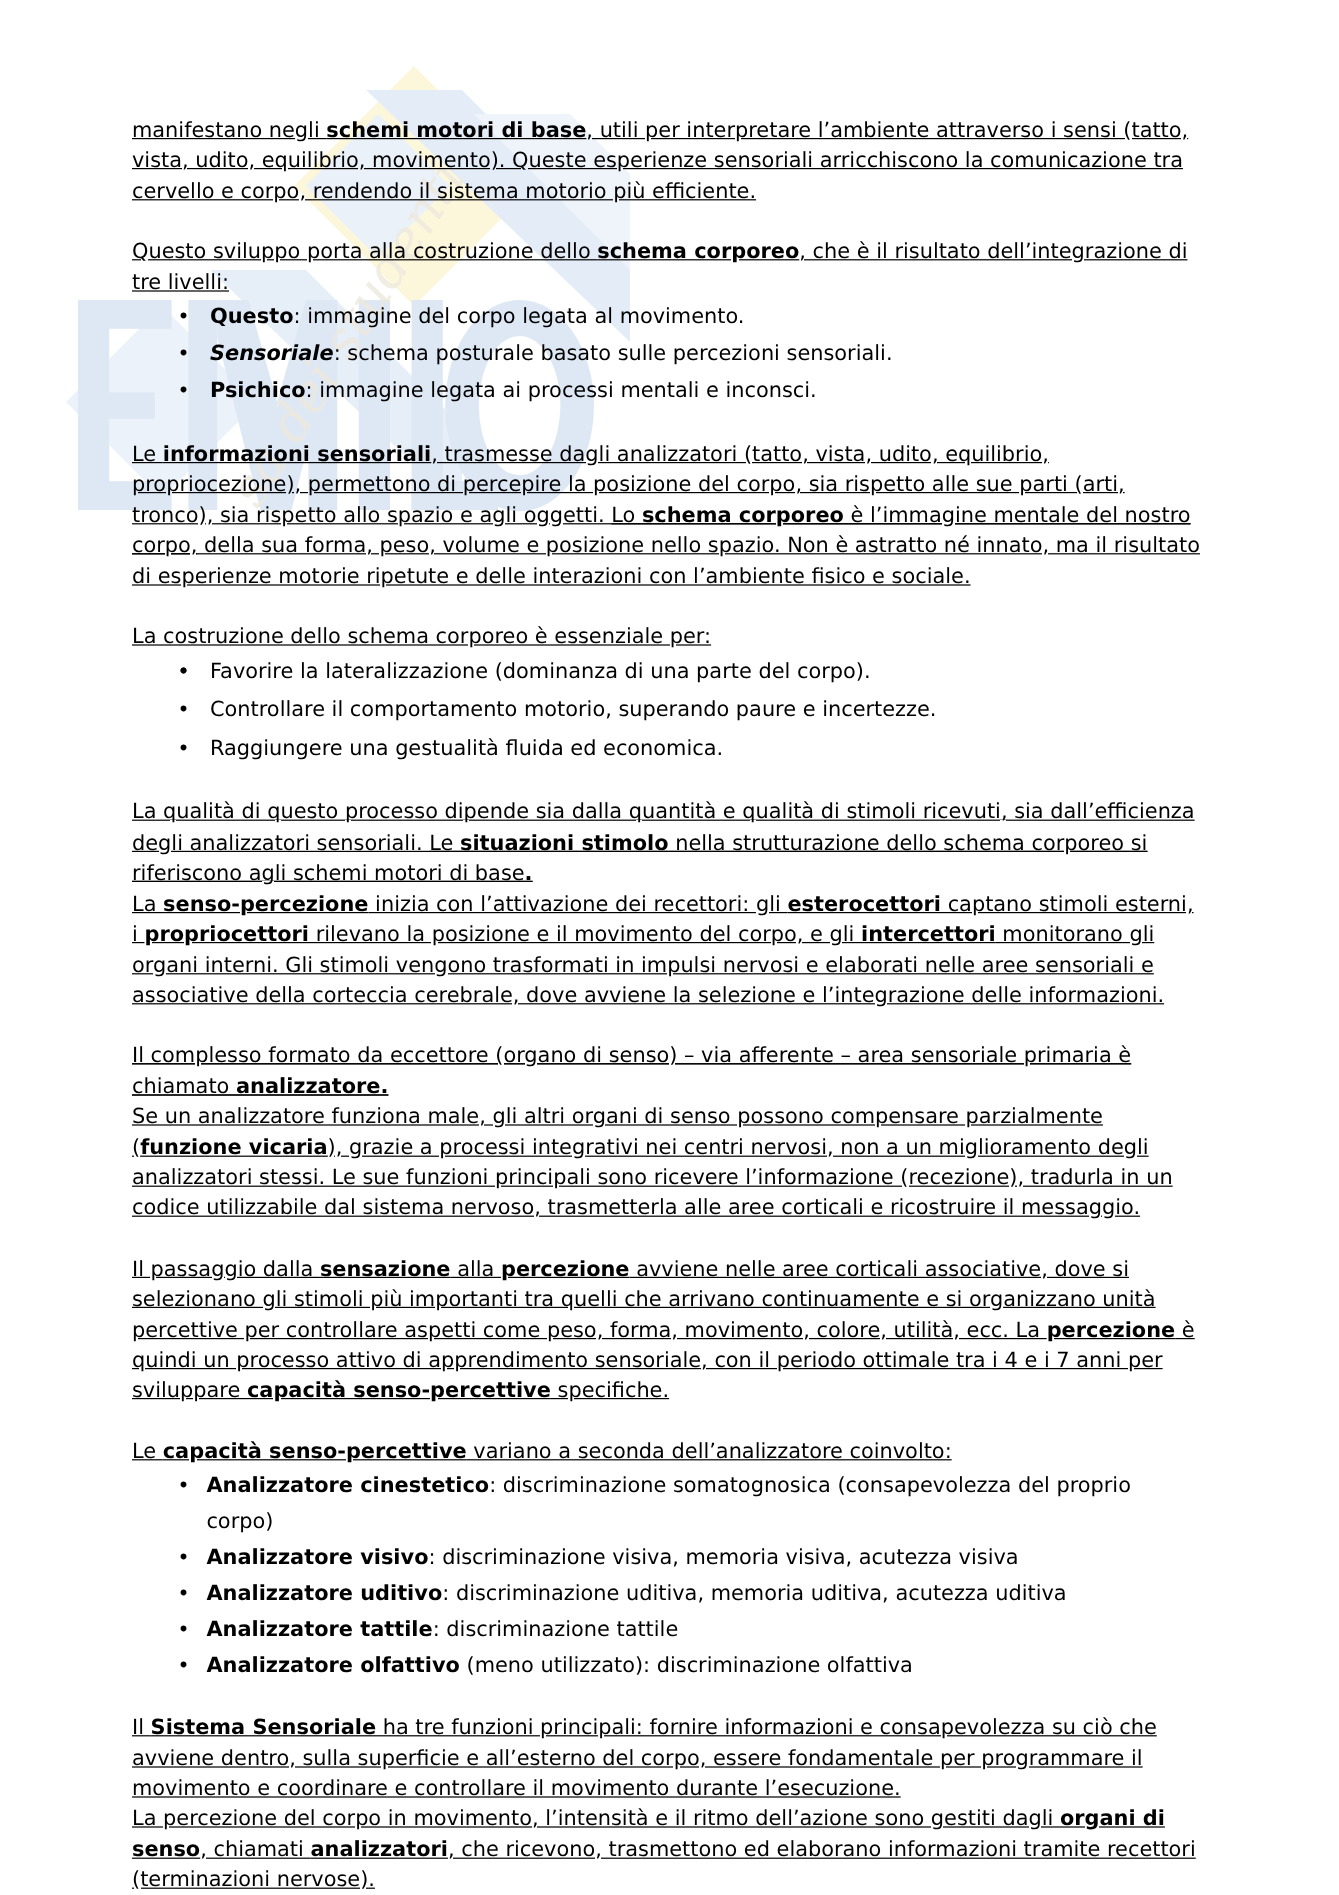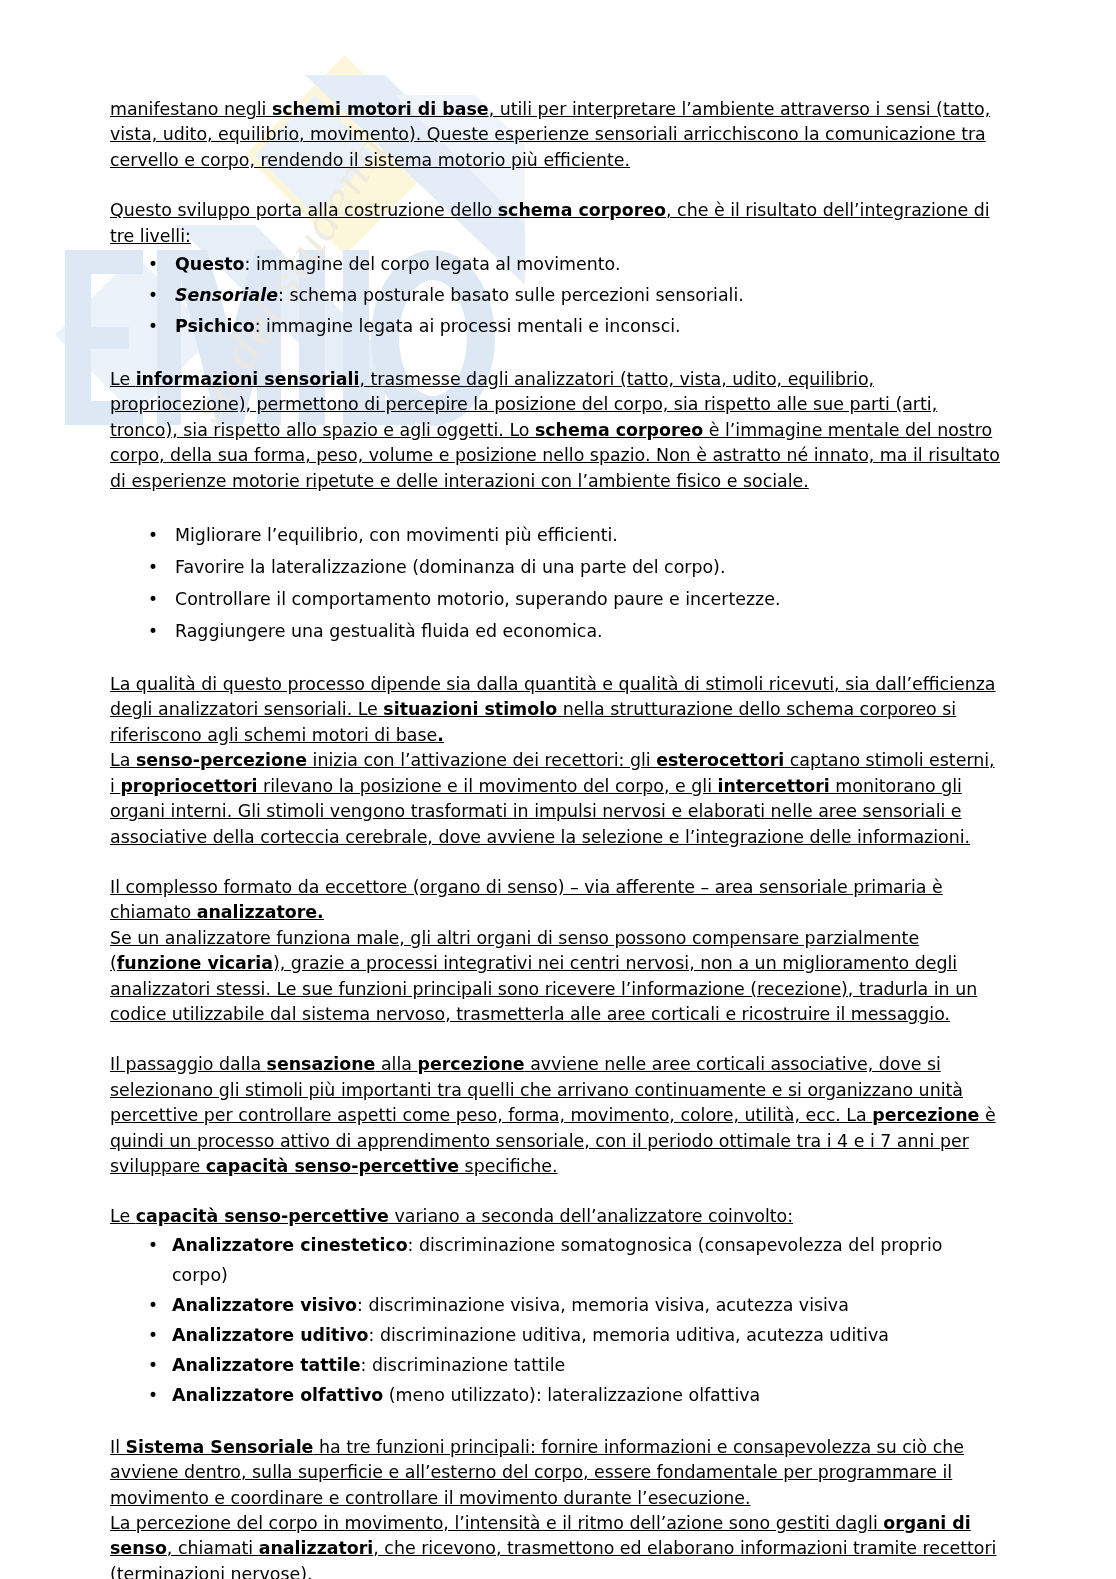--- a/index.html
+++ b/index.html
@@ -119,41 +119,42 @@
       <div class="gap"></div>
       <p class="para"><span>Questo sviluppo porta alla costruzione dello </span><span style="font-weight: bold;">schema corporeo</span><span>, che è il risultato dell’integrazione di tre livelli:</span></p>
       <ul class="blist levels">
         <li><span class="bullet">•</span><span style="font-weight: bold;">Questo</span><span>: immagine del corpo legata al movimento.</span></li>
         <li><span class="bullet">•</span><span style="font-weight: bold; font-style: italic;">Sensoriale</span><span>: schema posturale basato sulle percezioni sensoriali.</span></li>
         <li><span class="bullet">•</span><span style="font-weight: bold;">Psichico</span><span>: immagine legata ai processi mentali e inconsci.</span></li>
       </ul>
       <div class="gap"></div>
       <p class="para"><span>Le </span><span style="font-weight: bold;">informazioni sensoriali</span><span>, trasmesse dagli analizzatori (tatto, vista, udito, equilibrio, propriocezione), permettono di percepire la posizione del corpo, sia rispetto alle sue parti (arti, tronco), sia rispetto allo spazio e agli oggetti. </span><span style="text-decoration: underline;">Lo </span><span style="font-weight: bold; text-decoration: underline;">schema corporeo</span><span style="text-decoration: underline;"> è l’immagine mentale del nostro corpo,</span><span> della sua forma, peso, volume e posizione nello spazio. Non è astratto né innato, ma il risultato di esperienze motorie ripetute e delle interazioni con l’ambiente fisico e sociale.</span></p>
       <div class="gap"></div>
+      <p class="para"><span>La costruzione dello schema corporeo è essenziale per:</span></p>
       <ul class="blist">
-        <li><span class="bullet">•</span><span>Migliorare l’equilibrio, con movimenti più efficienti.</span></li>
+        <li><span class="bullet">•</span></li>
         <li><span class="bullet">•</span><span>Favorire la lateralizzazione (dominanza di una parte del corpo).</span></li>
         <li><span class="bullet">•</span><span>Controllare il comportamento motorio, superando paure e incertezze.</span></li>
         <li><span class="bullet">•</span><span>Raggiungere una gestualità fluida ed economica.</span></li>
       </ul>
       <div class="gap"></div>
       <p class="para"><span>La qualità di questo processo dipende sia dalla quantità e qualità di stimoli ricevuti, sia dall’efficienza degli analizzatori sensoriali. </span><span style="text-decoration: underline;">Le </span><span style="font-weight: bold; text-decoration: underline;">situazioni stimolo</span><span style="text-decoration: underline;"> nella strutturazione dello schema corporeo si riferiscono agli schemi motori di base</span><span style="font-weight: bold; text-decoration: underline;">.</span></p>
       <p class="para"><span>La </span><span style="font-weight: bold;">senso-percezione</span><span> inizia con l’attivazione dei recettori: gli </span><span style="font-weight: bold;">esterocettori</span><span> captano stimoli esterni, i </span><span style="font-weight: bold;">propriocettori</span><span> rilevano la posizione e il movimento del corpo, e gli </span><span style="font-weight: bold;">intercettori</span><span> monitorano gli organi interni. Gli stimoli vengono trasformati in impulsi nervosi e elaborati nelle aree sensoriali e associative della corteccia cerebrale, dove avviene la selezione e l’integrazione delle informazioni.</span></p>
       <div class="gap"></div>
       <p class="para"><span style="text-decoration: underline;">Il complesso formato da eccettore (organo di senso) – via afferente – area sensoriale primaria è chiamato </span><span style="font-weight: bold; text-decoration: underline;">analizzatore.</span><span style="text-decoration: underline;"> </span></p>
       <p class="para"><span>Se un analizzatore funziona male, gli altri organi di senso possono compensare parzialmente (</span><span style="font-weight: bold;">funzione vicaria</span><span>), grazie a processi integrativi nei centri nervosi, non a un miglioramento degli analizzatori stessi. Le sue funzioni principali sono ricevere l’informazione (recezione), tradurla in un codice utilizzabile dal sistema nervoso, trasmetterla alle aree corticali e ricostruire il messaggio.</span></p>
       <div class="gap"></div>
       <p class="para"><span>Il passaggio dalla </span><span style="font-weight: bold;">sensazione</span><span> alla </span><span style="font-weight: bold;">percezione</span><span> avviene nelle aree corticali associative, dove si selezionano gli stimoli più importanti tra quelli che arrivano continuamente e si organizzano unità percettive per controllare aspetti come peso, forma, movimento, colore, utilità, ecc. La </span><span style="font-weight: bold;">percezione</span><span> è quindi un processo attivo di apprendimento sensoriale, con il periodo ottimale tra i 4 e i 7 anni per sviluppare </span><span style="font-weight: bold;">capacità senso-percettive</span><span> specifiche.</span></p>
       <div class="gap"></div>
       <p class="para"><span>Le </span><span style="font-weight: bold;">capacità senso-percettive</span><span> variano a seconda dell’analizzatore coinvolto:</span></p>
       <ul class="blist analyz">
         <li><span class="bullet">•</span><span style="font-weight: bold;">Analizzatore cinestetico</span><span>: discriminazione somatognosica (consapevolezza del proprio corpo)</span></li>
         <li><span class="bullet">•</span><span style="font-weight: bold;">Analizzatore visivo</span><span>: discriminazione visiva, memoria visiva, acutezza visiva</span></li>
         <li><span class="bullet">•</span><span style="font-weight: bold;">Analizzatore uditivo</span><span>: discriminazione uditiva, memoria uditiva, acutezza uditiva</span></li>
         <li><span class="bullet">•</span><span style="font-weight: bold;">Analizzatore tattile</span><span>: discriminazione tattile</span></li>
-        <li><span class="bullet">•</span><span style="font-weight: bold;">Analizzatore olfattivo</span><span> (meno utilizzato): lateralizzazione olfattiva</span></li>
+        <li><span class="bullet">•</span><span style="font-weight: bold;">Analizzatore olfattivo</span><span> (meno utilizzato): discriminazione olfattiva</span></li>
       </ul>
       <div class="gap"></div>
       <p class="para"><span>Il </span><span style="font-weight: bold;">Sistema Sensoriale</span><span> ha tre funzioni principali: fornire informazioni e consapevolezza su ciò che avviene dentro, sulla superficie e all’esterno del corpo, essere fondamentale per programmare il movimento e coordinare e controllare il movimento durante l’esecuzione.</span></p>
       <p class="para"><span>La percezione del corpo in movimento, l’intensità e il ritmo dell’azione sono gestiti dagli </span><span style="font-weight: bold;">organi di senso</span><span>, chiamati </span><span style="font-weight: bold;">analizzatori</span><span>, che ricevono, trasmettono ed elaborano informazioni tramite recettori (terminazioni nervose).</span></p>
     </div>
 
 </div>
 
 </body></html>

